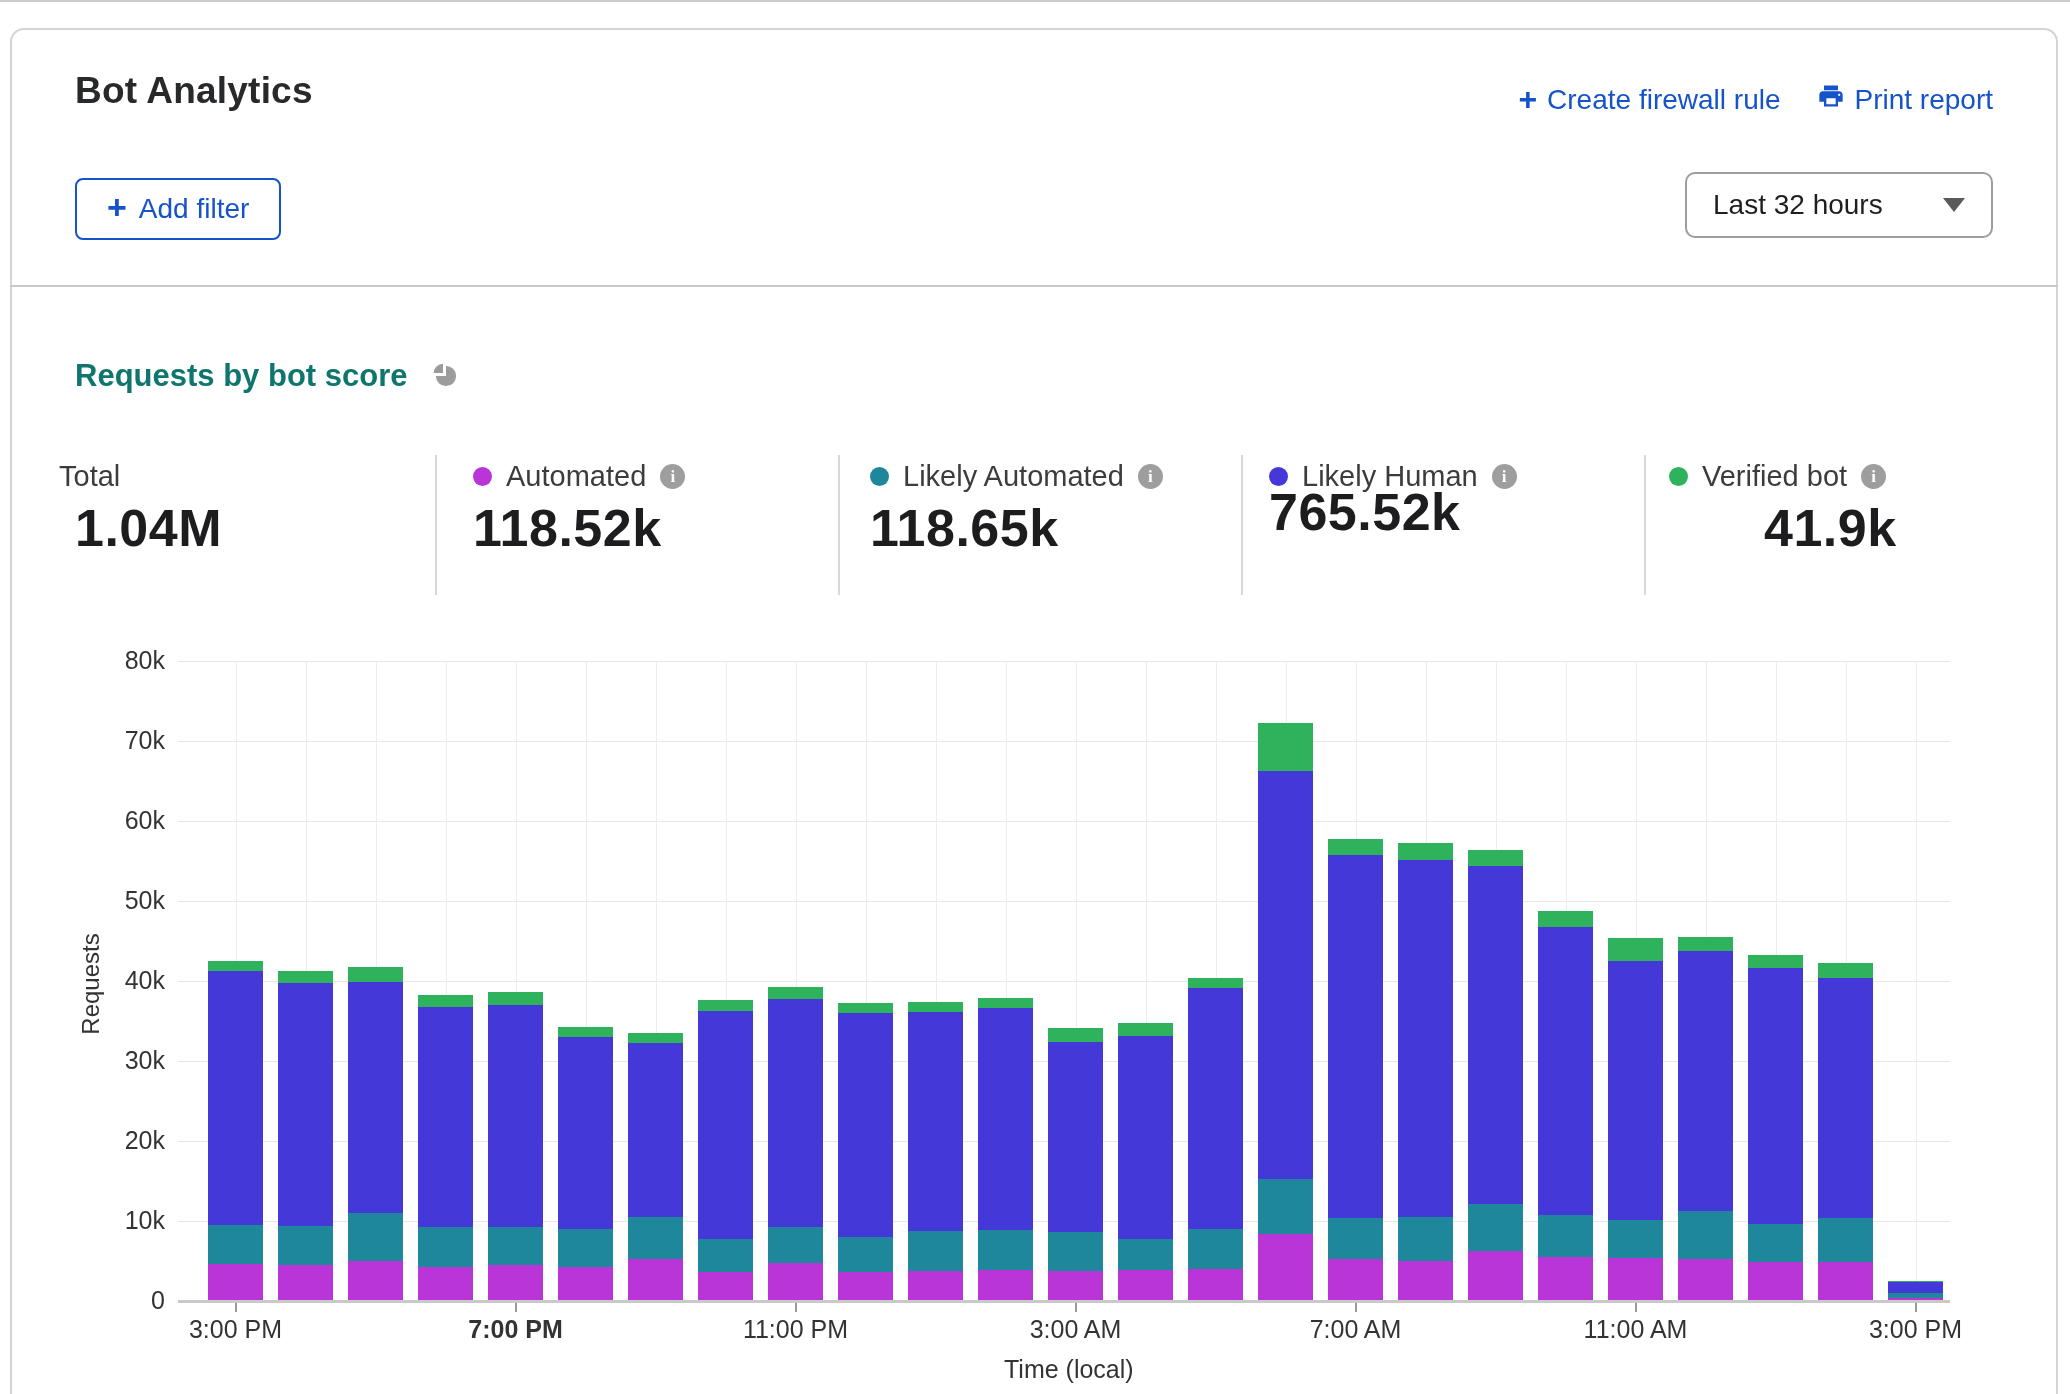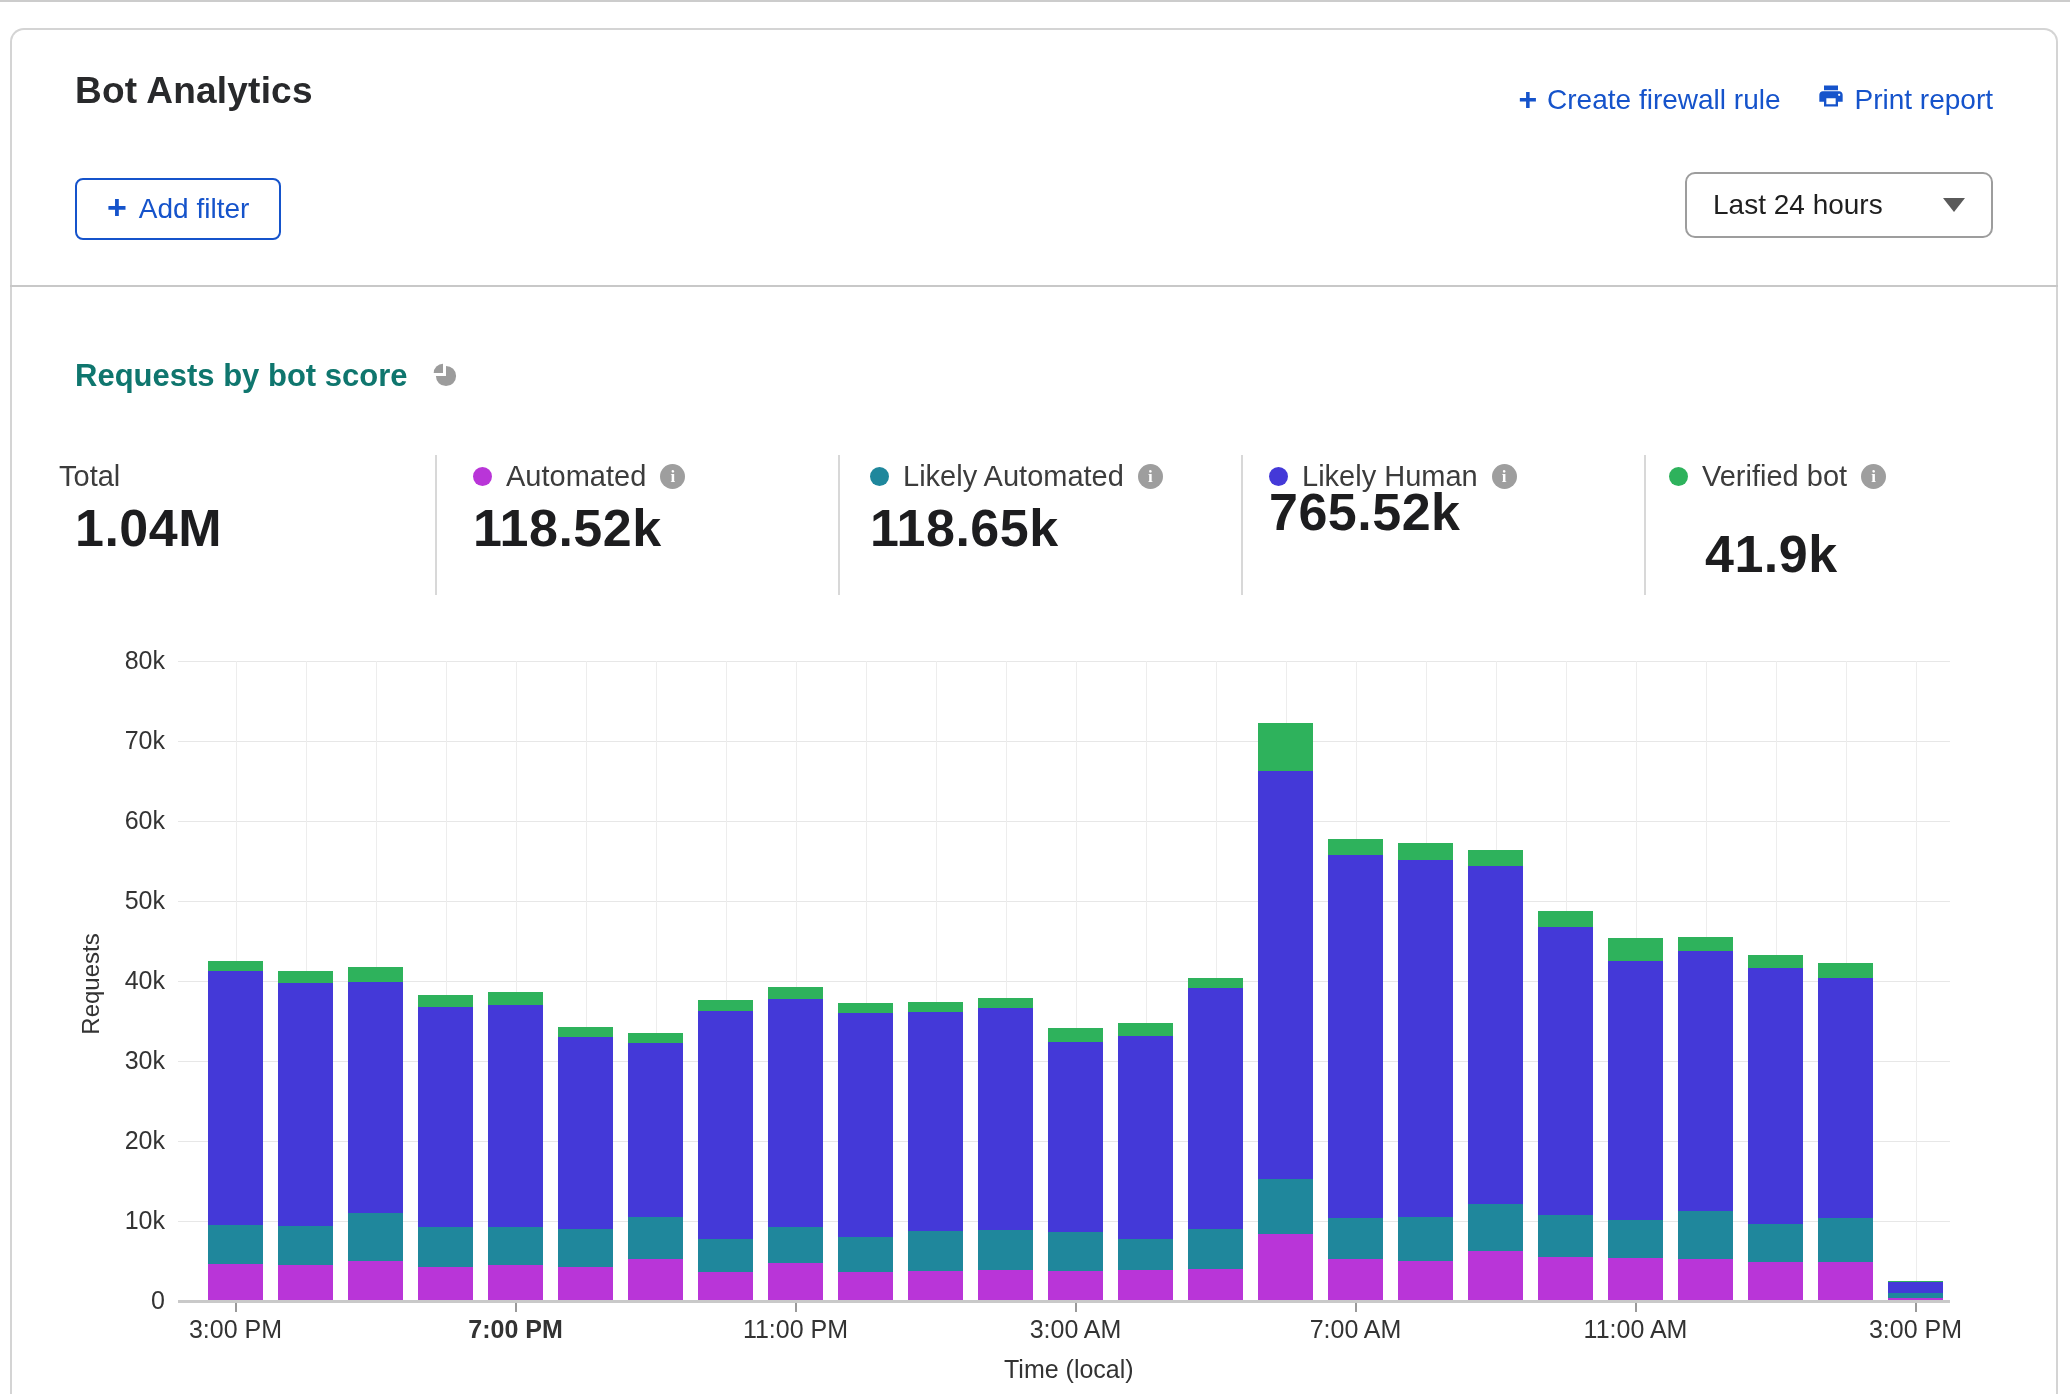--- a/index.html
+++ b/index.html
@@ -67,21 +67,21 @@
       <span>Print report</span>
     </a>
   </div>
 
   <button class="add-filter-btn">
     <span class="plus">+</span>
     <span>Add filter</span>
   </button>
 
   <div class="dropdown">
-    <span class="dropdown-label">Last 24 hours</span>
+    <span class="dropdown-label">Last 32 hours</span>
     <span class="caret"></span>
   </div>
 
   <div id="header-divider"></div>
 
   <div class="section-title-row">
     <span class="section-title">Requests by bot score</span>
     <span class="pie-icon">
       <svg viewBox="0 0 32 32">
         <path fill="#9c9c9c" d="M16 16 L6.5 16 A9.5 9.5 0 1 0 16 6.5 Z"></path>
@@ -115,21 +115,21 @@
         <div class="stat-label">Likely Human</div>
         <div class="info-icon">i</div>
       </div>
       <div class="stat-value" style="left: 1269px; top: 482px;">765.52k</div>
       <div class="stat-sep" style="left: 1644px;"></div>
       <div class="stat-label-row" style="left: 1669px; top: 460px;">
         <div class="stat-dot" style="background: rgb(46, 178, 92);"></div>
         <div class="stat-label">Verified bot</div>
         <div class="info-icon">i</div>
       </div>
-      <div class="stat-value" style="left: 1705px; top: 498px; margin-top: 26px;">41.9k</div>
+      <div class="stat-value" style="left: 1764px; top: 498px;">41.9k</div>
     </div>
 
   <div id="chart">
       <div class="ytick" style="left: 55px; top: 1286px;">0</div>
       <div class="hgrid" style="left: 178px; top: 1220.5px; width: 1772px;"></div>
       <div class="ytick" style="left: 55px; top: 1206px;">10k</div>
       <div class="hgrid" style="left: 178px; top: 1140.5px; width: 1772px;"></div>
       <div class="ytick" style="left: 55px; top: 1126px;">20k</div>
       <div class="hgrid" style="left: 178px; top: 1060.5px; width: 1772px;"></div>
       <div class="ytick" style="left: 55px; top: 1046px;">30k</div>

